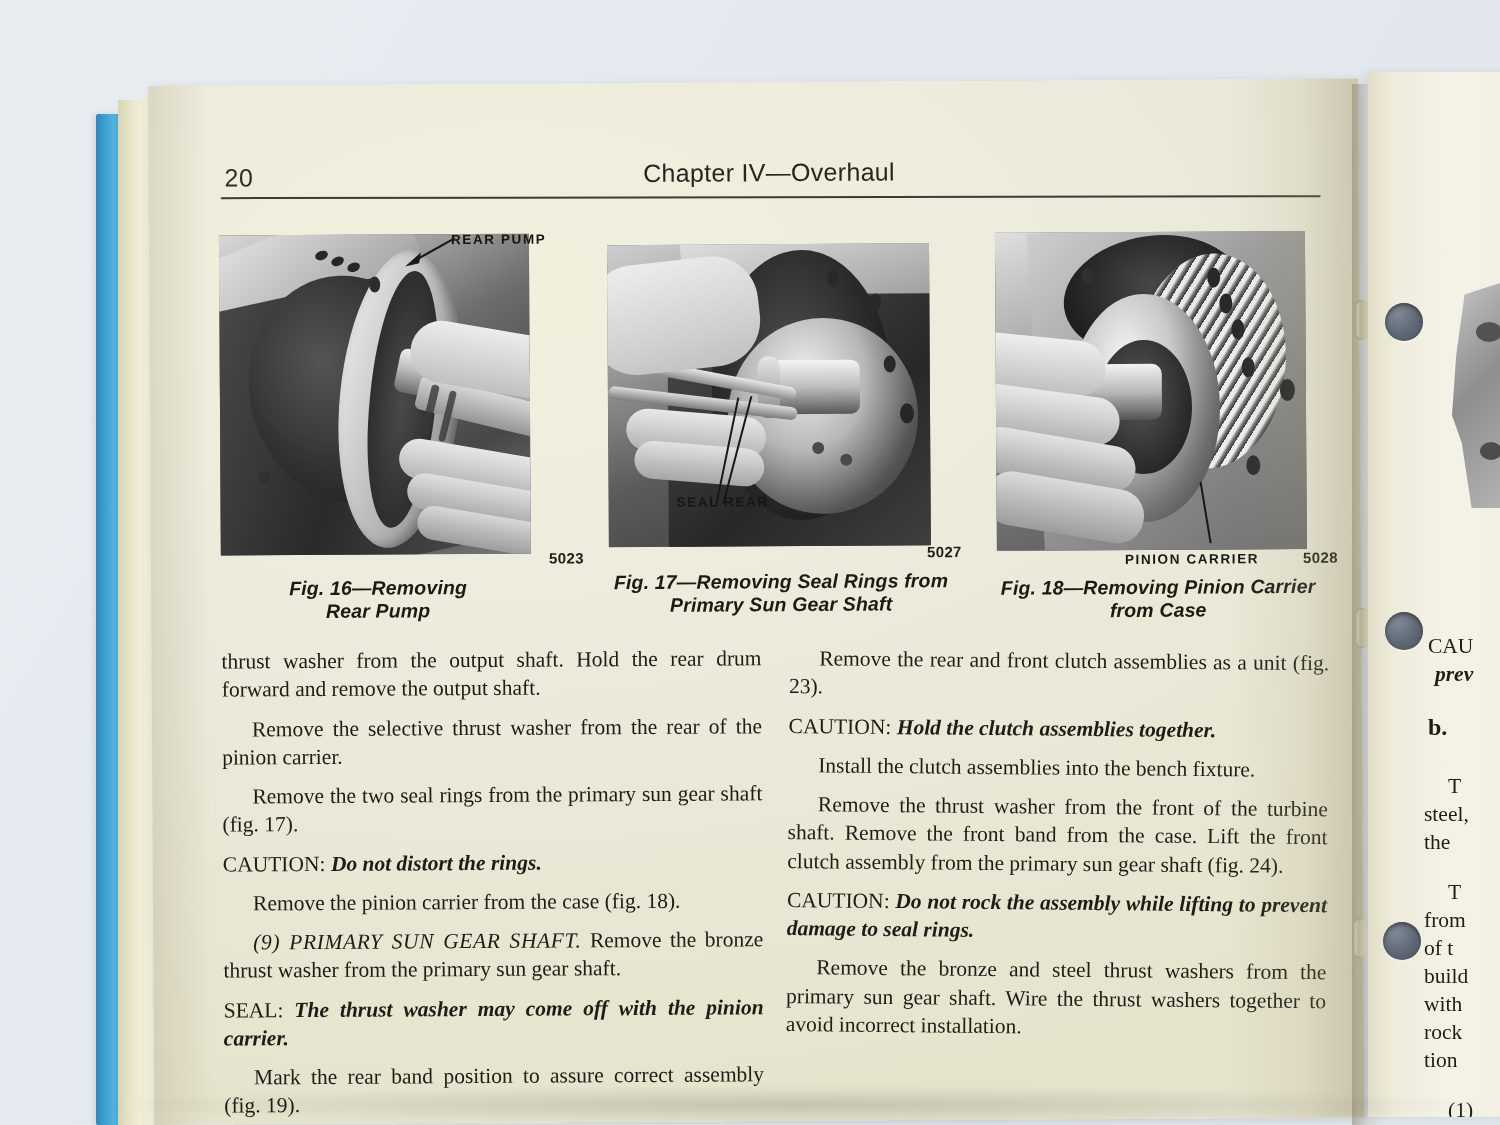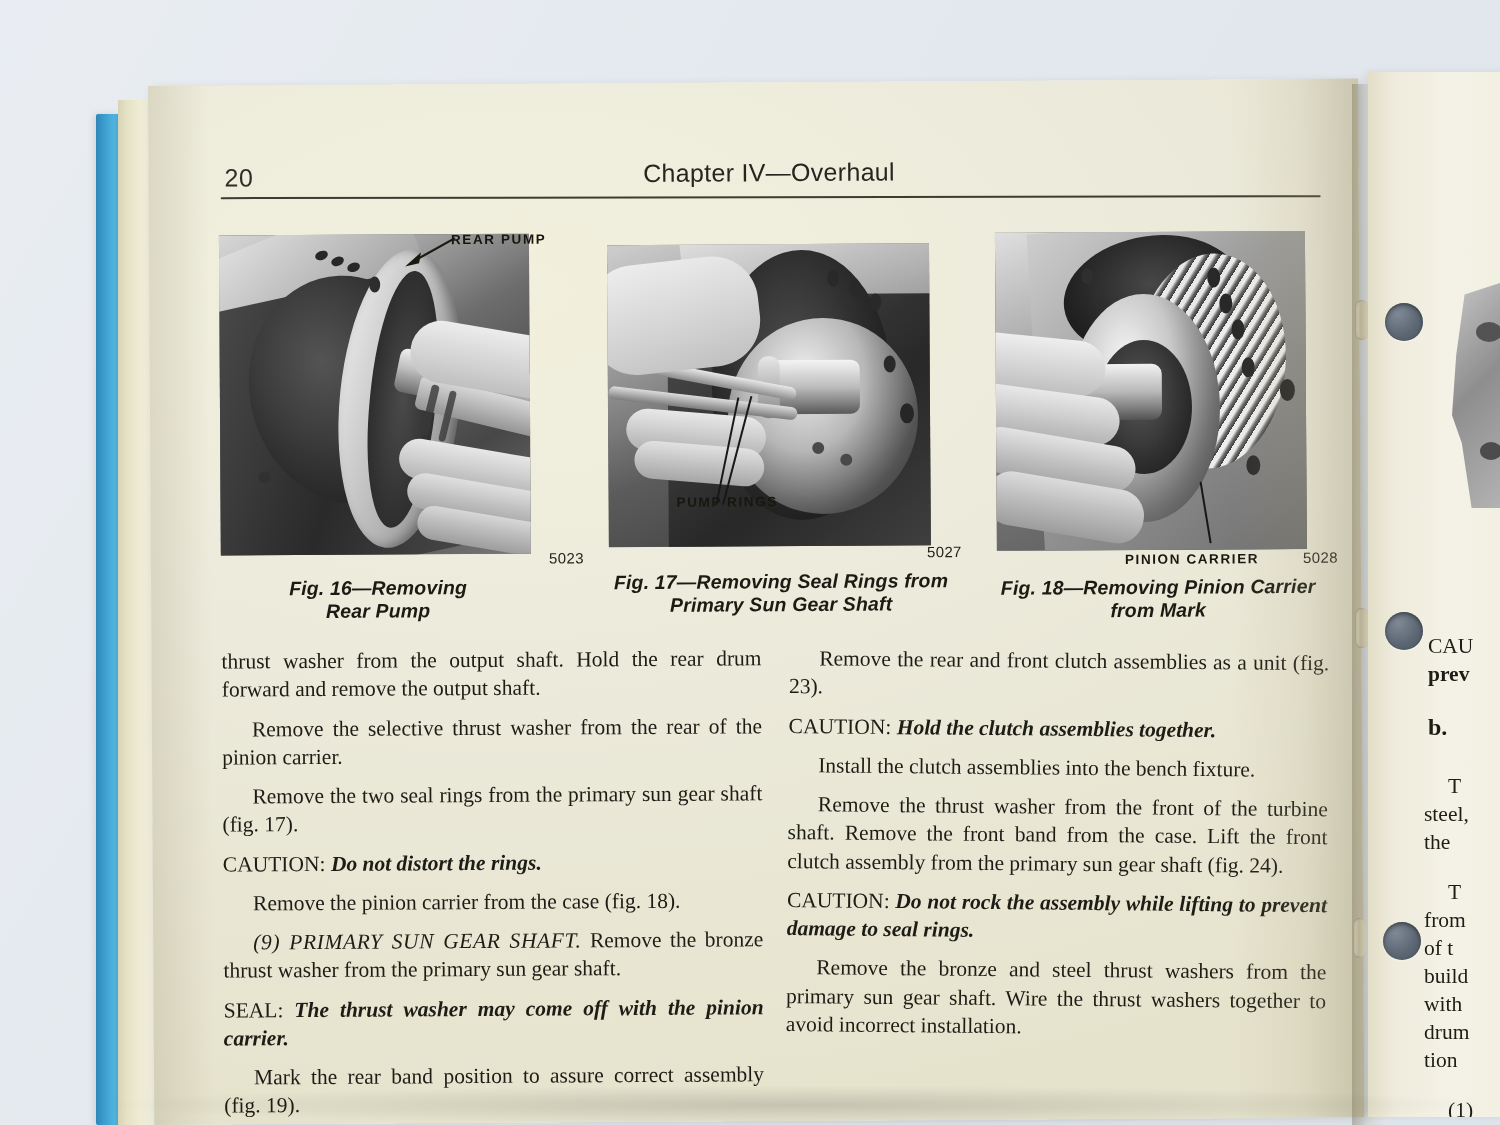--- a/index.html
+++ b/index.html
@@ -152,21 +152,21 @@
     letter-spacing: 1.6px;
     color: #17170f;
     white-space: nowrap;
   }
   .ph-arrow { position: absolute; }
 
   .fig-number {
     position: absolute;
     font-family: "Liberation Sans", sans-serif;
     font-size: 15px;
-    font-weight: 400;
+    font-weight: 700;
     color: #1f1f18;
     letter-spacing: 0.4px;
   }
 
   .fig-caption {
     position: absolute;
     text-align: center;
     font-family: "Liberation Sans", sans-serif;
     font-size: 19.5px;
     font-weight: 700;
@@ -229,21 +229,21 @@
 
   .rp-text {
     position: absolute;
     font-family: "Liberation Serif", serif;
     font-size: 21.5px;
     line-height: 1.33;
     color: #1d1d16;
     white-space: nowrap;
   }
   .rp-text.bold { font-weight: 700; font-size: 24px; }
-  .rp-text.ital { font-weight: 700; }
+  .rp-text.ital { font-style: italic; font-weight: 700; margin-left: 7px; }
 
   .rp-photo {
     position: absolute;
     background: linear-gradient(135deg, #c9c9c2 0%, #8f8f88 45%, #b9b9b1 100%);
     filter: grayscale(100%);
   }
 
   
   .hole {
     position: absolute;
@@ -362,21 +362,21 @@
 
             <div class="ph-part" style="left:220px;top:26px;width:12px;height:17px;border-radius:50%;background:#2d2b25;"></div>
             <div class="ph-part" style="left:242px;top:36px;width:12px;height:17px;border-radius:50%;background:#2d2b25;"></div>
             <div class="ph-part" style="left:262px;top:50px;width:12px;height:17px;border-radius:50%;background:#2d2b25;"></div>
             <div class="ph-part" style="left:276px;top:112px;width:12px;height:17px;border-radius:50%;background:#2d2b25;"></div>
             <div class="ph-part" style="left:292px;top:160px;width:14px;height:20px;border-radius:50%;background:#2a2822;"></div>
             <div class="ph-part" style="left:204px;top:198px;width:12px;height:12px;border-radius:50%;background:#4c4a42;"></div>
             <div class="ph-part" style="left:232px;top:210px;width:12px;height:12px;border-radius:50%;background:#4c4a42;"></div>
           </div>
 
-          <div class="ph-label" style="left:68px; top:268px;">PUMP RINGS</div>
+          <div class="ph-label" style="left:68px; top:268px;">SEAL REAR</div>
 
           <div class="fig-number" style="left:318px; top:318px;">5027</div>
 
           <div class="fig-caption" style="left:-4px; top:344px; width:352px;">
             <span>Fig. 17—Removing Seal Rings from</span><br>
             <span>Primary Sun Gear Shaft</span>
           </div>
         </div>
 
         <div class="figure" style="left:784px; width:340px;">
@@ -410,21 +410,21 @@
 
             <div class="ph-part" style="left:208px;top:250px;width:2px;height:62px;background:#1a1a12;transform:rotate(-9deg);"></div>
           </div>
 
           <div class="ph-label" style="left:128px; top:328px;">PINION CARRIER</div>
 
           <div class="fig-number" style="left:306px; top:326px;">5028</div>
 
           <div class="fig-caption" style="left:-14px; top:352px; width:350px;">
             <span>Fig. 18—Removing Pinion Carrier</span><br>
-            <span>from Mark</span>
+            <span>from Case</span>
           </div>
         </div>
       </div>
 
       <div class="body-cols">
 
         <div class="col left">
           <p class="noind">thrust washer from the output shaft. Hold the rear drum forward and remove the output shaft.</p>
           <p class="ind">Remove the selective thrust washer from the rear of the pinion carrier.</p>
           <p class="ind">Remove the two seal rings from the primary sun gear shaft (fig. 17).</p>
@@ -476,21 +476,21 @@
     <div class="rp-text ital" style="left:60px; top:588px;">prev</div>
     <div class="rp-text bold" style="left:60px; top:640px;">b.</div>
     <div class="rp-text" style="left:80px; top:700px;">T</div>
     <div class="rp-text" style="left:56px; top:728px;">steel,</div>
     <div class="rp-text" style="left:56px; top:756px;">the</div>
     <div class="rp-text" style="left:80px; top:806px;">T</div>
     <div class="rp-text" style="left:56px; top:834px;">from</div>
     <div class="rp-text" style="left:56px; top:862px;">of  t</div>
     <div class="rp-text" style="left:56px; top:890px;">build</div>
     <div class="rp-text" style="left:56px; top:918px;">with</div>
-    <div class="rp-text" style="left:56px; top:946px;">drum</div>
+    <div class="rp-text" style="left:56px; top:946px;">rock</div>
     <div class="rp-text" style="left:56px; top:974px;">tion</div>
     <div class="rp-text" style="left:80px; top:1024px;">(1)</div>
 
   </div>
 
   <div class="hole-notch" style="left:1355px; top:300px;"></div>
   <div class="hole" style="left:1385px; top:303px;"></div>
 
   <div class="hole-notch" style="left:1355px; top:608px;"></div>
   <div class="hole" style="left:1385px; top:612px;"></div>

